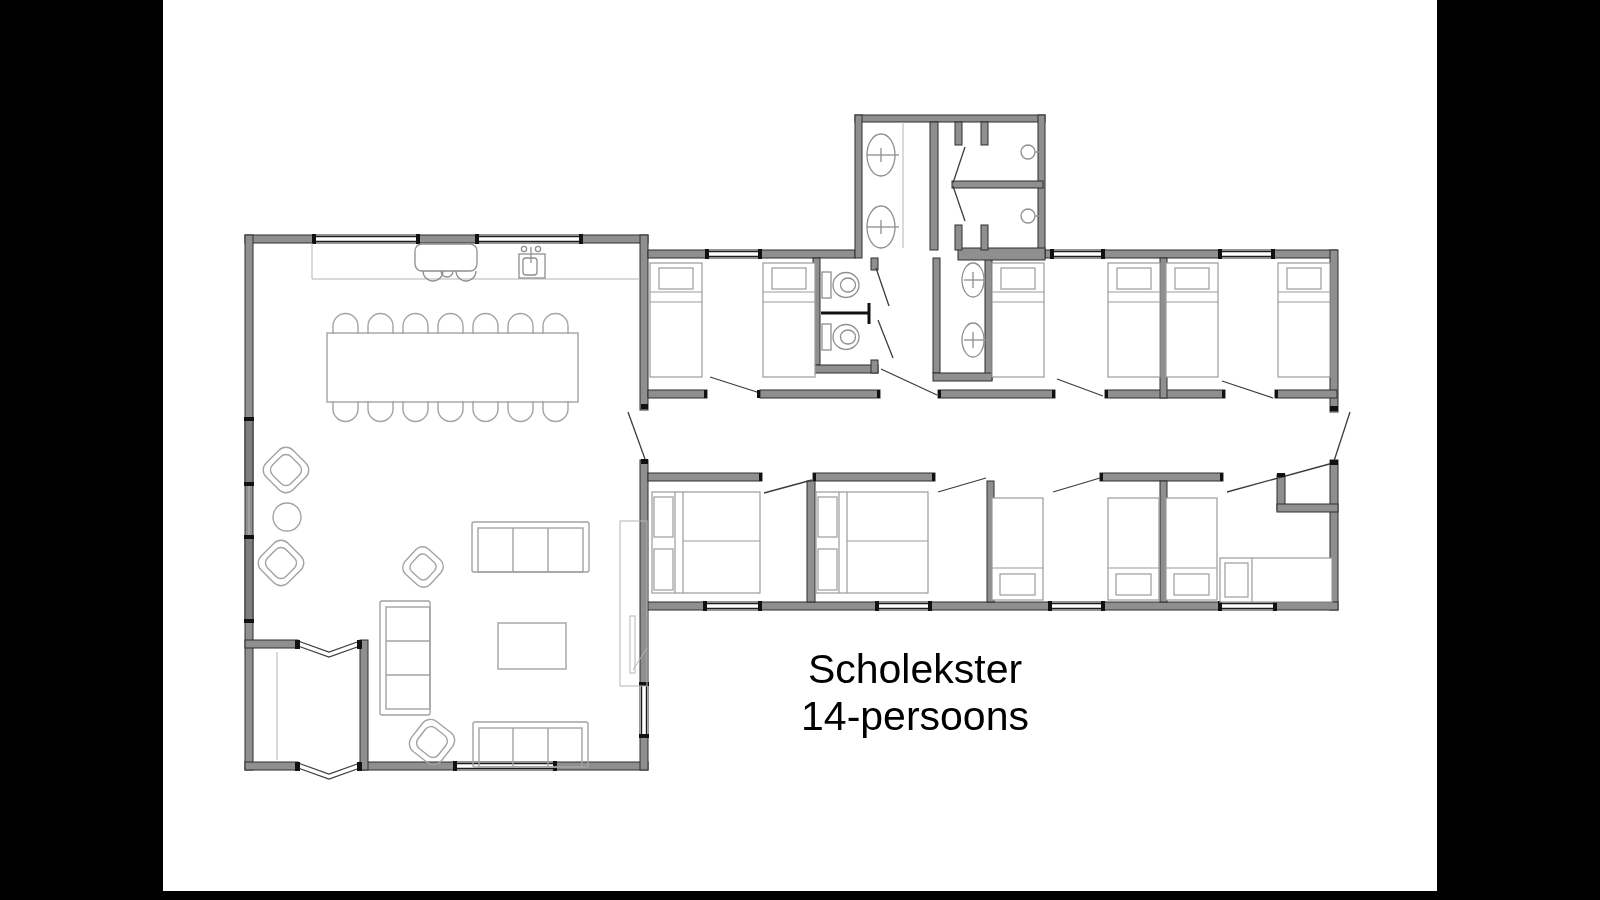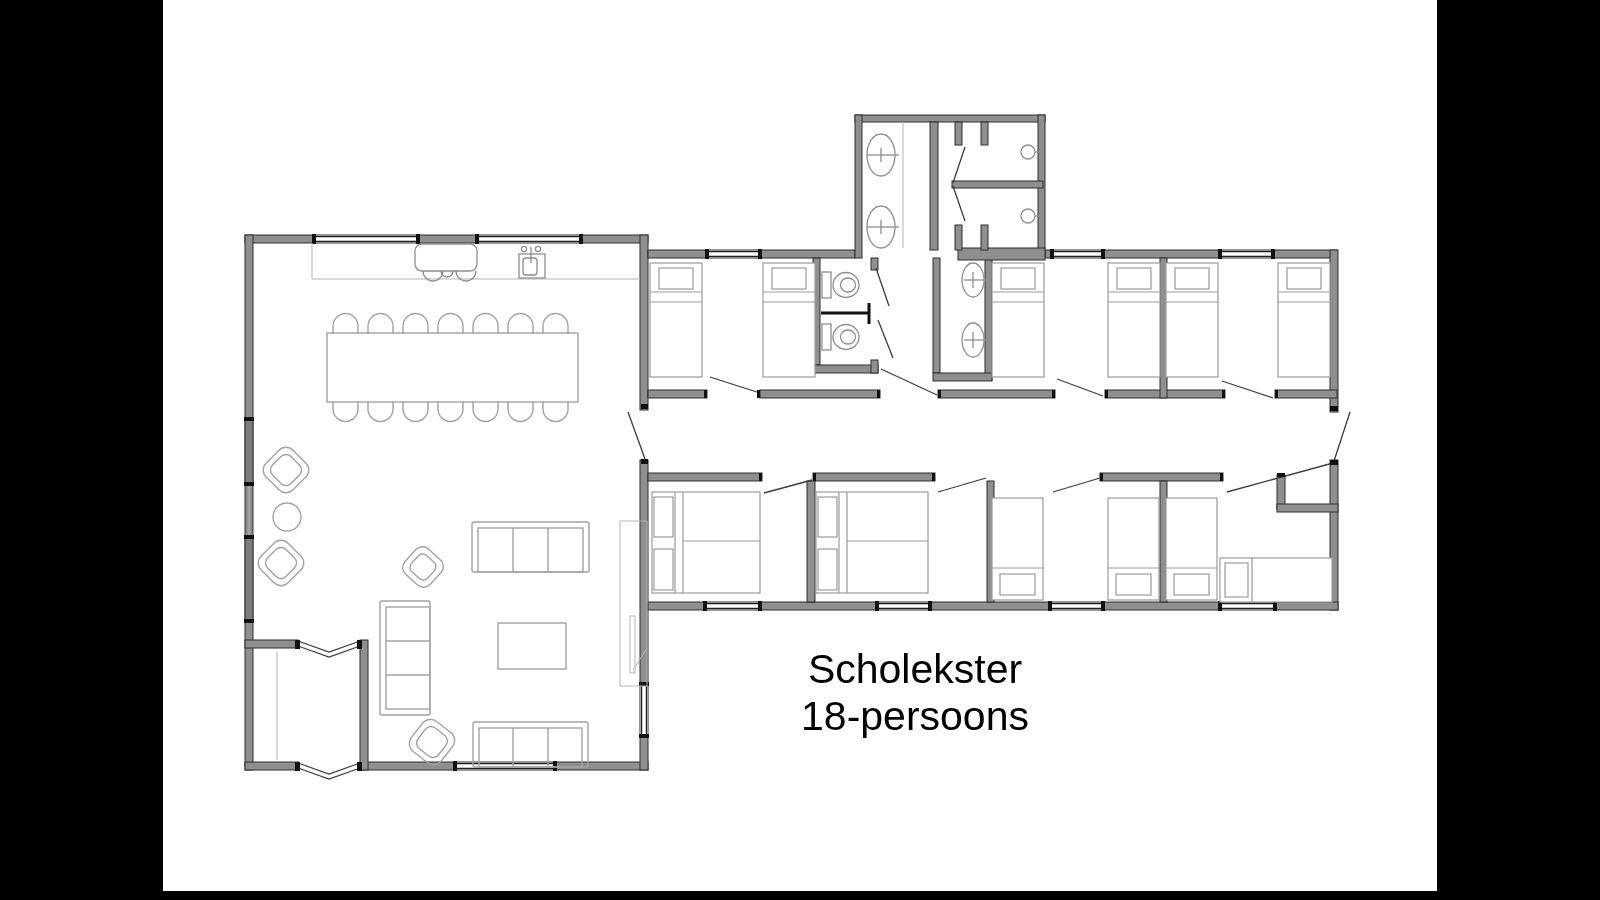--- a/index.html
+++ b/index.html
@@ -440,15 +440,15 @@
     </g>
     <g>
       <circle class="fix" cx="1028" cy="216" r="7"></circle>
           <line class="fix" x1="1035" y1="216" x2="1044" y2="216"></line>
     </g>
   </g>
 </svg>
 
 <div class="caption">
   <div>Scholekster</div>
-  <div>18-persoons</div>
+  <div>14-persoons</div>
 </div>
 </div>
 
 </body></html>

